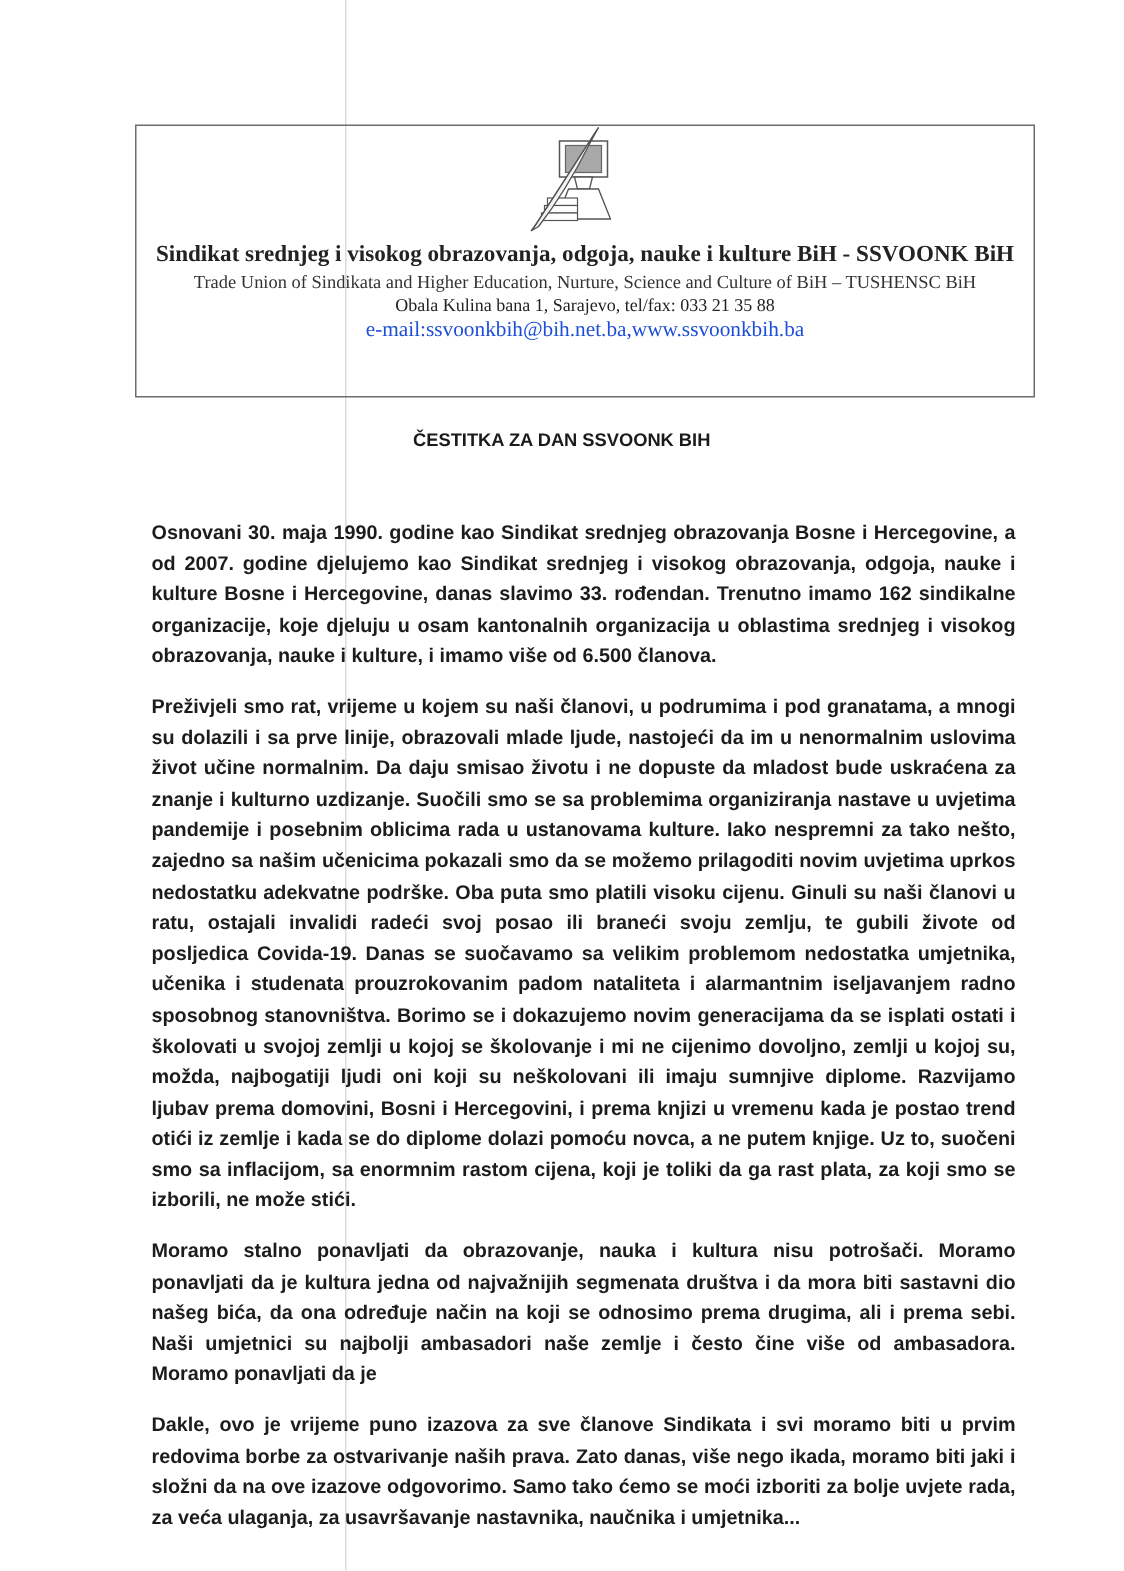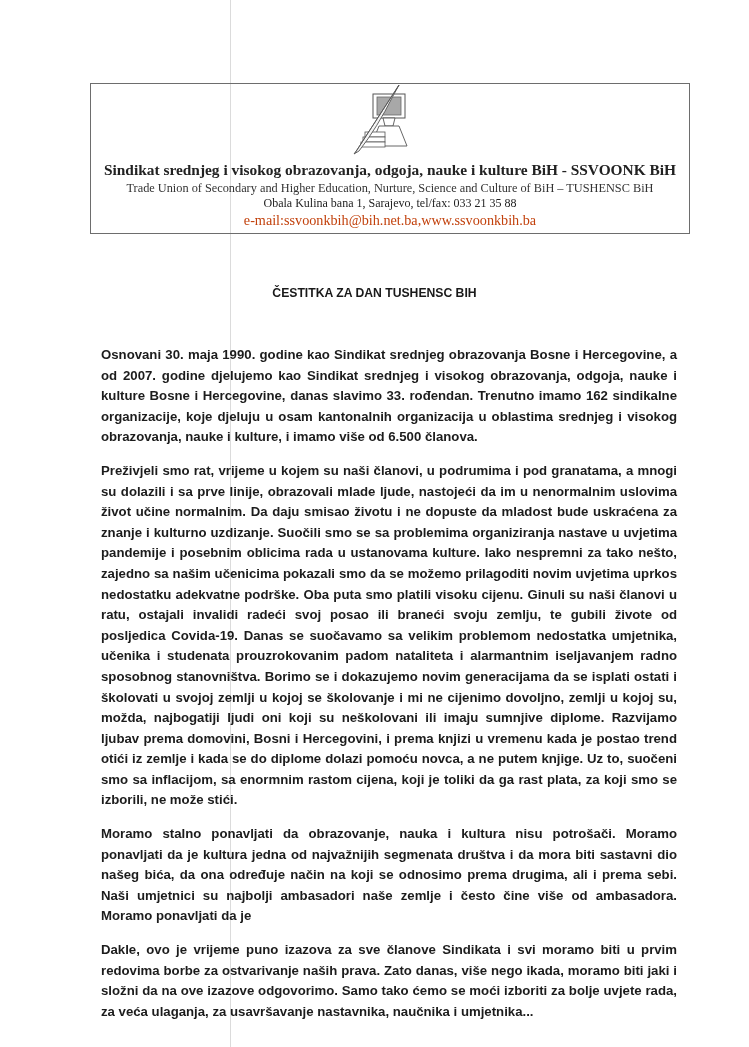--- a/index.html
+++ b/index.html
@@ -21,21 +21,21 @@
       width: 1px;
       height: 1047px;
       background: #cfcfcf;
       opacity: 0.75;
     }
     .letterhead {
       position: absolute;
       left: 90px;
       top: 83px;
       width: 600px;
-      height: 151px;
+      height: 182px;
       border: 1px solid #6d6d6d;
       box-sizing: border-box;
       font-family: "Liberation Serif", "DejaVu Serif", serif;
       text-align: center;
     }
     .logo {
       position: absolute;
       left: 246px;
       top: 0px;
       width: 82px;
@@ -70,21 +70,21 @@
       white-space: nowrap;
       color: #222;
     }
     .contact {
       position: absolute;
       left: 0;
       right: 0;
       top: 128px;
       font-size: 14.2px;
       white-space: nowrap;
-      color: #c2410c;
+      color: #1d4ed8;
     }
     .doc-title {
       position: absolute;
       left: 0;
       width: 749px;
       top: 286px;
       text-align: center;
       font-family: "Liberation Sans", "DejaVu Sans", sans-serif;
       font-weight: bold;
       font-size: 12.2px;
@@ -122,25 +122,25 @@
     <polygon points="42,42 62,42 70,62 34,62" fill="#fff" stroke="#555" stroke-width="0.9"></polygon>
 
     <rect x="28" y="48" width="20" height="5" fill="#fff" stroke="#555" stroke-width="0.8"></rect>
     <rect x="26" y="53" width="22" height="5" fill="#fff" stroke="#555" stroke-width="0.8"></rect>
     <rect x="24" y="58" width="24" height="5" fill="#fff" stroke="#555" stroke-width="0.8"></rect>
 
     <path d="M 62 1 L 20 66 L 17 70 L 22 67 Q 40 44 56 12 Z" fill="#f4f4f4" stroke="#555" stroke-width="0.9"></path>
     <line x1="62" y1="1" x2="18" y2="69" stroke="#555" stroke-width="0.8"></line>
   </svg>
   <div class="org-name">Sindikat srednjeg i visokog obrazovanja, odgoja, nauke i kulture BiH - SSVOONK BiH</div>
-  <div class="org-name-en">Trade Union of Secondary and Higher Education, Nurture, Science and Culture of  BiH – TUSHENSC BiH</div>
+  <div class="org-name-en">Trade Union of Sindikata and Higher Education, Nurture, Science and Culture of  BiH – TUSHENSC BiH</div>
   <div class="address">Obala Kulina bana 1, Sarajevo, tel/fax: 033 21 35 88</div>
   <div class="contact">e-mail:ssvoonkbih@bih.net.ba,www.ssvoonkbih.ba</div>
 </div>
 
-<div class="doc-title">ČESTITKA ZA DAN TUSHENSC BIH</div>
+<div class="doc-title">ČESTITKA ZA DAN SSVOONK BIH</div>
 
 <div class="body-text">
   <p>Osnovani 30. maja 1990. godine kao Sindikat srednjeg obrazovanja Bosne i Hercegovine, a od 2007. godine djelujemo kao Sindikat srednjeg i visokog obrazovanja, odgoja, nauke i kulture Bosne i Hercegovine, danas slavimo 33. rođendan. Trenutno imamo 162 sindikalne organizacije, koje djeluju u osam kantonalnih organizacija u oblastima srednjeg i visokog obrazovanja, nauke i kulture, i imamo više od 6.500 članova.</p>
   <p>Preživjeli smo rat, vrijeme u kojem su naši članovi, u podrumima i pod granatama, a mnogi su dolazili i sa prve linije, obrazovali mlade ljude, nastojeći da im u nenormalnim uslovima život učine normalnim. Da daju smisao životu i ne dopuste da mladost bude uskraćena za znanje i kulturno uzdizanje. Suočili smo se sa problemima organiziranja nastave u uvjetima pandemije i posebnim oblicima rada u ustanovama kulture. Iako nespremni za tako nešto, zajedno sa našim učenicima pokazali smo da se možemo prilagoditi novim uvjetima uprkos nedostatku adekvatne podrške. Oba puta smo platili visoku cijenu. Ginuli su naši članovi u ratu, ostajali invalidi radeći svoj posao ili braneći svoju zemlju, te gubili živote od posljedica Covida-19. Danas se suočavamo sa velikim problemom nedostatka umjetnika, učenika i studenata prouzrokovanim padom nataliteta i alarmantnim iseljavanjem radno sposobnog stanovništva. Borimo se i dokazujemo novim generacijama da se isplati ostati i školovati u svojoj zemlji u kojoj se školovanje i mi ne cijenimo dovoljno, zemlji u kojoj su, možda, najbogatiji ljudi oni koji su neškolovani ili imaju sumnjive diplome. Razvijamo ljubav prema domovini, Bosni i Hercegovini, i prema knjizi u vremenu kada je postao trend otići iz zemlje i kada se do diplome dolazi pomoću novca, a ne putem knjige. Uz to, suočeni smo sa inflacijom, sa enormnim rastom cijena, koji je toliki da ga rast plata, za koji smo se izborili, ne može stići.</p>
   <p>Moramo stalno ponavljati da obrazovanje, nauka i kultura nisu potrošači. Moramo ponavljati da je kultura jedna od najvažnijih segmenata društva i da mora biti sastavni dio našeg bića, da ona određuje način na koji se odnosimo prema drugima, ali i prema sebi. Naši umjetnici su najbolji ambasadori naše zemlje i često čine više od ambasadora. Moramo  ponavljati da je</p>
   <p>Dakle, ovo je vrijeme puno izazova za sve članove Sindikata i svi moramo biti u prvim redovima borbe za ostvarivanje naših prava. Zato danas, više nego ikada, moramo biti jaki i složni da na ove izazove odgovorimo. Samo tako ćemo se moći izboriti za bolje uvjete rada, za veća ulaganja, za usavršavanje nastavnika, naučnika i umjetnika...</p>
 </div>
 
 </body></html>

